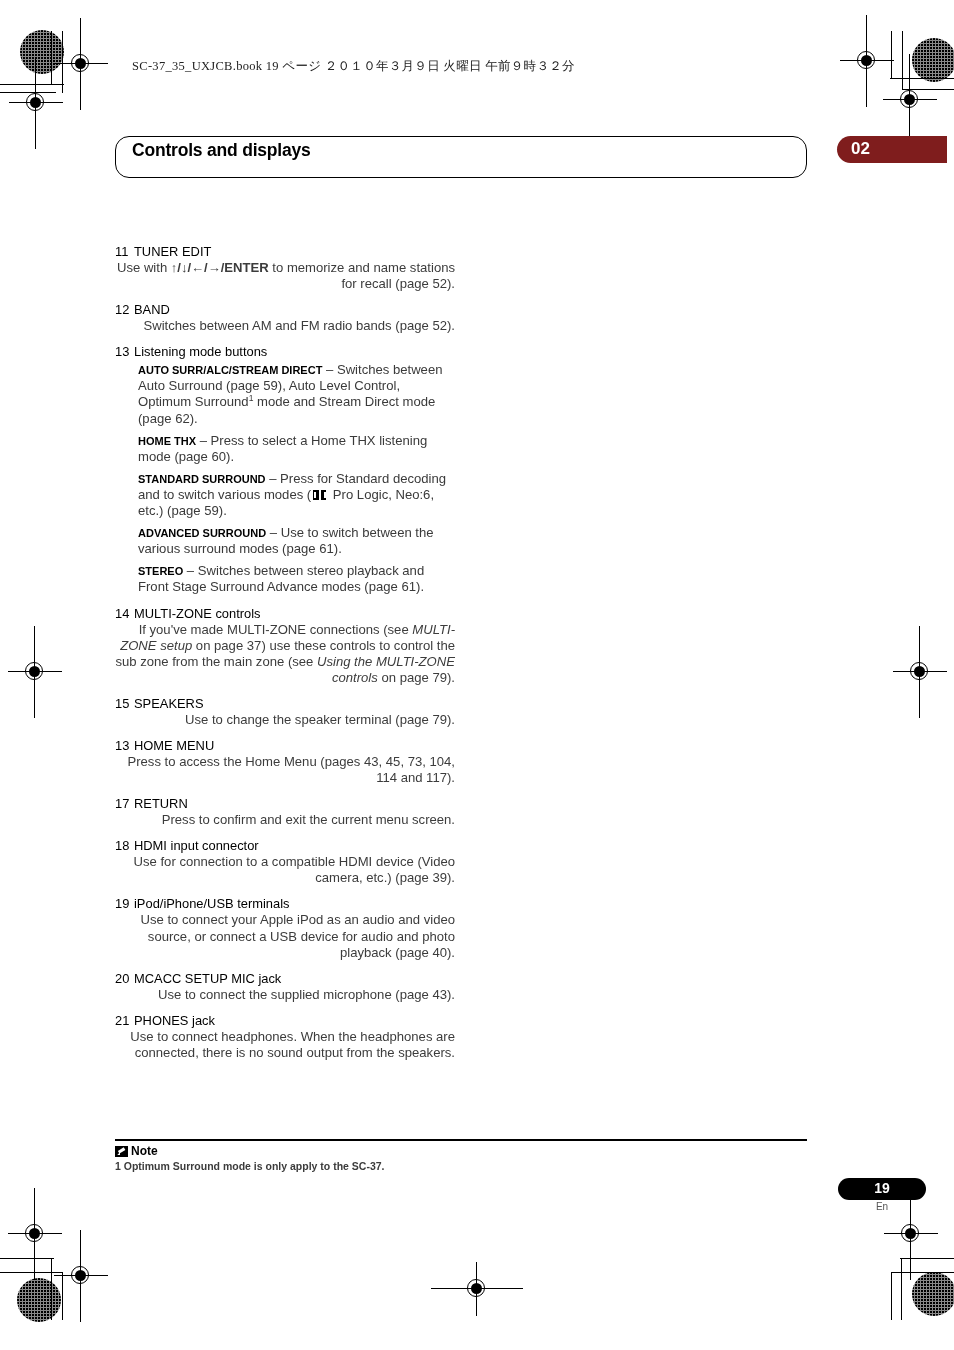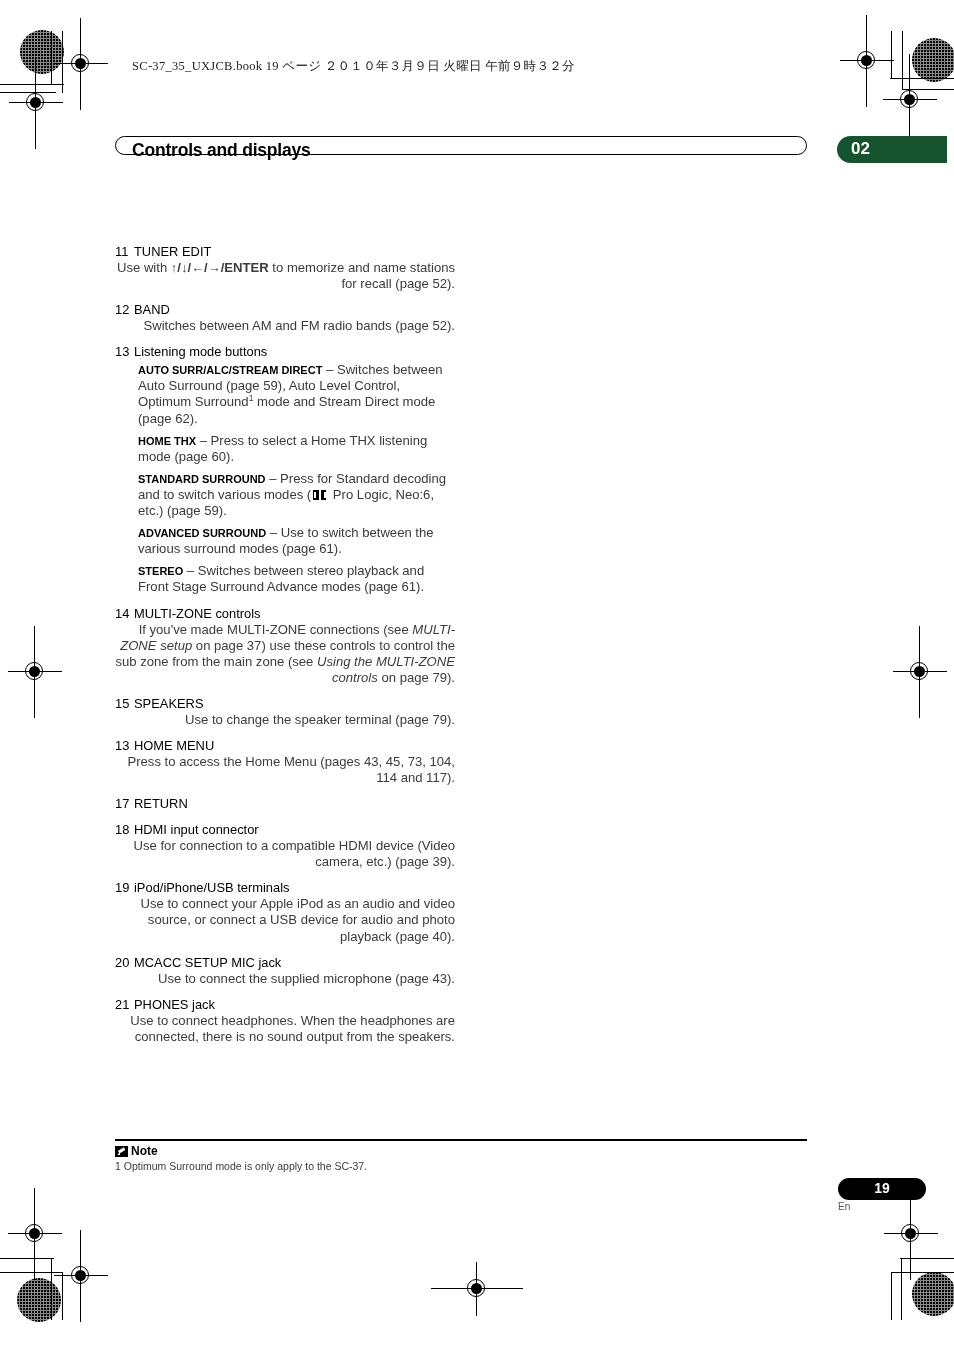--- a/index.html
+++ b/index.html
@@ -82,40 +82,40 @@
     white-space: nowrap;
     margin-left: 24px;
   }
 
   
   .title-bar {
     position: absolute;
     left: 115px;
     top: 136px;
     width: 692px;
-    height: 19px;
+    height: 42px;
     border: 1.6px solid #000;
     border-radius: 14px;
     box-sizing: border-box;
   }
   .title-text {
     position: absolute;
     left: 16px;
     top: 3px;
     font-size: 17.5px;
     font-weight: bold;
     letter-spacing: -0.2px;
   }
   .chapter-badge {
     position: absolute;
     left: 837px;
     top: 136px;
     width: 110px;
     height: 27px;
-    background: #14532d;
+    background: #7f1d1d;
     border-radius: 13.5px 0 0 13.5px;
   }
   .chapter-badge span {
     position: absolute;
     left: 14px;
     top: 3px;
     color: #fff;
     font-size: 17px;
     font-weight: bold;
   }
@@ -230,20 +230,21 @@
     clip-path: polygon(0 100%, 100% 0, 100% 100%);
   }
   .note-body {
     position: absolute;
     left: 115px;
     top: 1159px;
     font-size: 10.5px;
     line-height: 14px;
     color: #3c3c3c;
     width: 692px;
+    font-weight: bold;
   }
 
   
   .page-pill {
     position: absolute;
     left: 838px;
     top: 1178px;
     width: 88px;
     height: 22px;
     background: #000;
@@ -256,20 +257,21 @@
     text-align: center;
     color: #fff;
     font-size: 14px;
     font-weight: bold;
   }
   .page-lang {
     position: absolute;
     left: 838px;
     top: 1201px;
     width: 88px;
+    text-align: center;
     font-size: 10px;
     color: #555;
   }
 </style>
 </head>
 <body>
 
 <div id="page">
 
   <div class="halftone" style="left:20px; top:30px;"></div>
@@ -393,20 +395,21 @@
       <div class="entry">
         <div class="entry-head"><span class="num">15</span><span>SPEAKERS</span></div>
         <div class="entry-body">Use to change the speaker terminal (page 79).</div>
       </div>
       <div class="entry">
         <div class="entry-head"><span class="num">13</span><span>HOME MENU</span></div>
         <div class="entry-body">Press to access the Home Menu (pages 43, 45, 73, 104, 114 and 117).</div>
       </div>
       <div class="entry">
         <div class="entry-head"><span class="num">17</span><span>RETURN</span></div>
+        <div class="entry-body">Press to confirm and exit the current menu screen.</div>
       </div>
       <div class="entry">
         <div class="entry-head"><span class="num">18</span><span>HDMI input connector</span></div>
         <div class="entry-body">Use for connection to a compatible HDMI device (Video camera, etc.) (page 39).</div>
       </div>
       <div class="entry">
         <div class="entry-head"><span class="num">19</span><span>iPod/iPhone/USB terminals</span></div>
         <div class="entry-body">Use to connect your Apple iPod as an audio and video source, or connect a USB device for audio and photo playback (page 40).</div>
       </div>
       <div class="entry">

